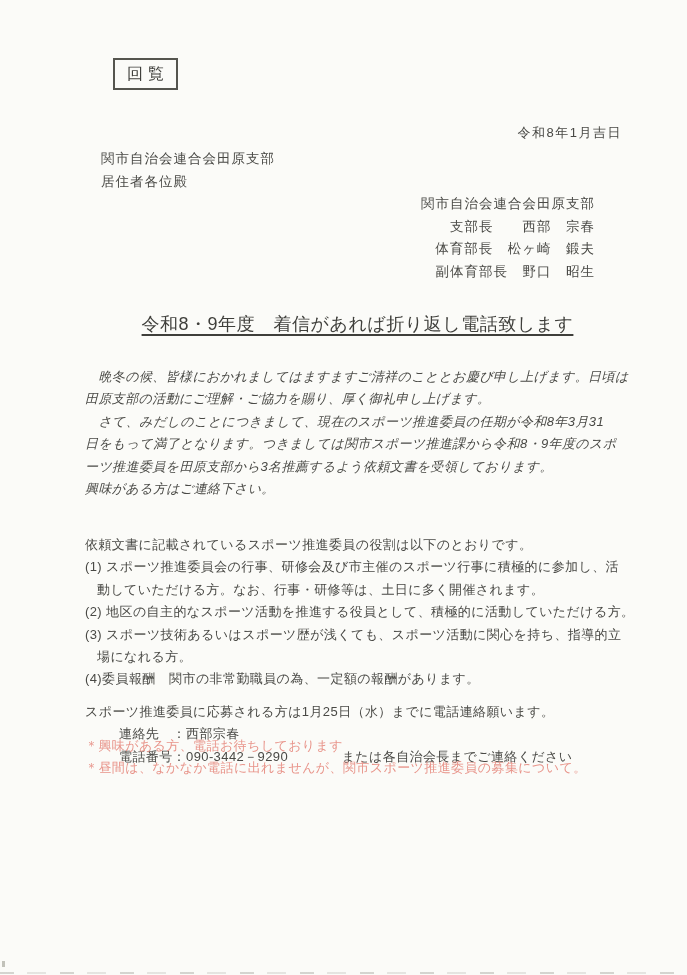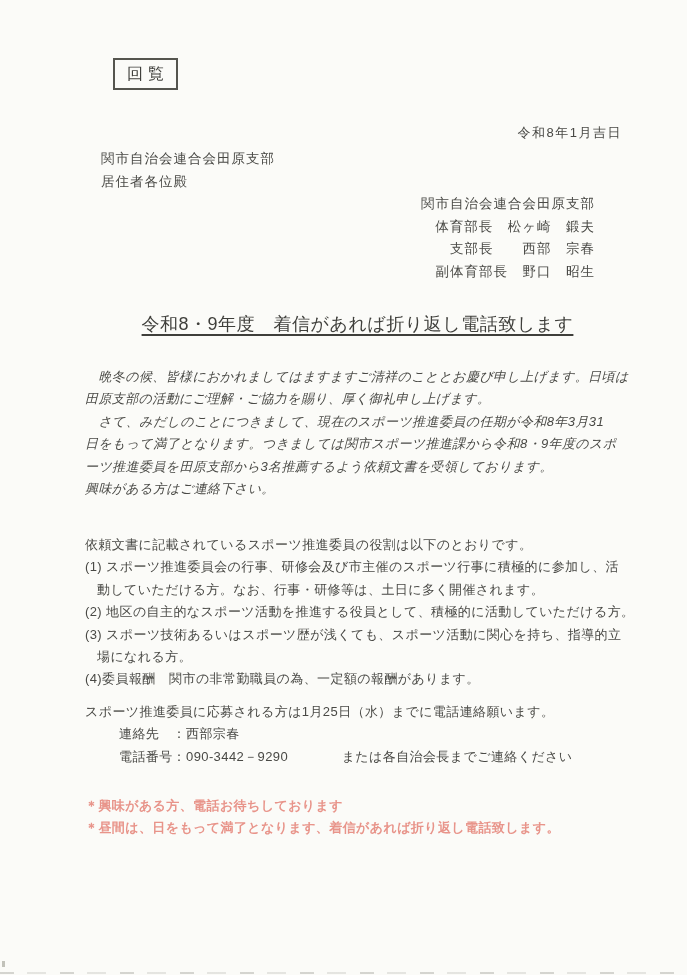--- a/index.html
+++ b/index.html
@@ -60,21 +60,21 @@
     text-decoration-thickness:1.5px;
   }
   
   .group{
     position:absolute;left:85px;width:540px;
     font-size:13px;line-height:22.4px;letter-spacing:0.4px;
   }
   .gA{top:366px;font-style:italic;}
   .gB{top:534px;}
   .gC{top:701px;}
-  .gD{top:795px;color:var(--note);font-weight:bold;}
+  .gD{top:735px;color:var(--note);}
   .ind-c{padding-left:12px;}   
   .ind-d{padding-left:34px;}   
   
   .scan-edge{
     position:absolute;left:0;right:0;bottom:1px;height:2px;
     background:repeating-linear-gradient(90deg,
       rgba(150,150,142,.38) 0 14px, rgba(0,0,0,0) 14px 27px,
       rgba(150,150,142,.22) 27px 46px, rgba(0,0,0,0) 46px 60px);
   }
   .speck{
@@ -93,22 +93,22 @@
 
   <div class="date txt">令和8年1月吉日</div>
 
   <div class="recipient">
     <div class="txt">関市自治会連合会田原支部</div>
     <div class="txt">居住者各位殿</div>
   </div>
 
   <div class="sender">
     <div class="txt">関市自治会連合会田原支部</div>
+    <div class="txt">支部長　　西部　宗春</div>
     <div class="txt">体育部長　松ヶ崎　鍛夫</div>
-    <div class="txt">支部長　　西部　宗春</div>
     <div class="txt">副体育部長　野口　昭生</div>
   </div>
 
   <div class="title txt">令和8・9年度　着信があれば折り返し電話致します</div>
 
   <div class="group gA">
     <div class="txt">　晩冬の候、皆様におかれましてはますますご清祥のこととお慶び申し上げます。日頃は</div>
     <div class="txt">田原支部の活動にご理解・ご協力を賜り、厚く御礼申し上げます。</div>
     <div class="txt">　さて、みだしのことにつきまして、現在のスポーツ推進委員の任期が令和8年3月31</div>
     <div class="txt">日をもって満了となります。つきましては関市スポーツ推進課から令和8・9年度のスポ</div>
@@ -127,19 +127,19 @@
   </div>
 
   <div class="group gC">
     <div class="txt">スポーツ推進委員に応募される方は1月25日（水）までに電話連絡願います。</div>
     <div class="txt ind-d">連絡先　：西部宗春</div>
     <div class="txt ind-d">電話番号：090-3442－9290　　　　または各自治会長までご連絡ください</div>
   </div>
 
   <div class="group gD">
     <div class="txt">＊興味がある方、電話お待ちしております</div>
-    <div class="txt">＊昼間は、日をもって満了となります、着信があれば折り返し電話致します。</div>
+    <div class="txt">＊昼間は、なかなか電話に出れませんが、関市スポーツ推進委員の募集について。</div>
   </div>
 
   <div class="scan-edge"></div>
   <div class="speck"></div>
 
 </div>
 
 </body></html>

